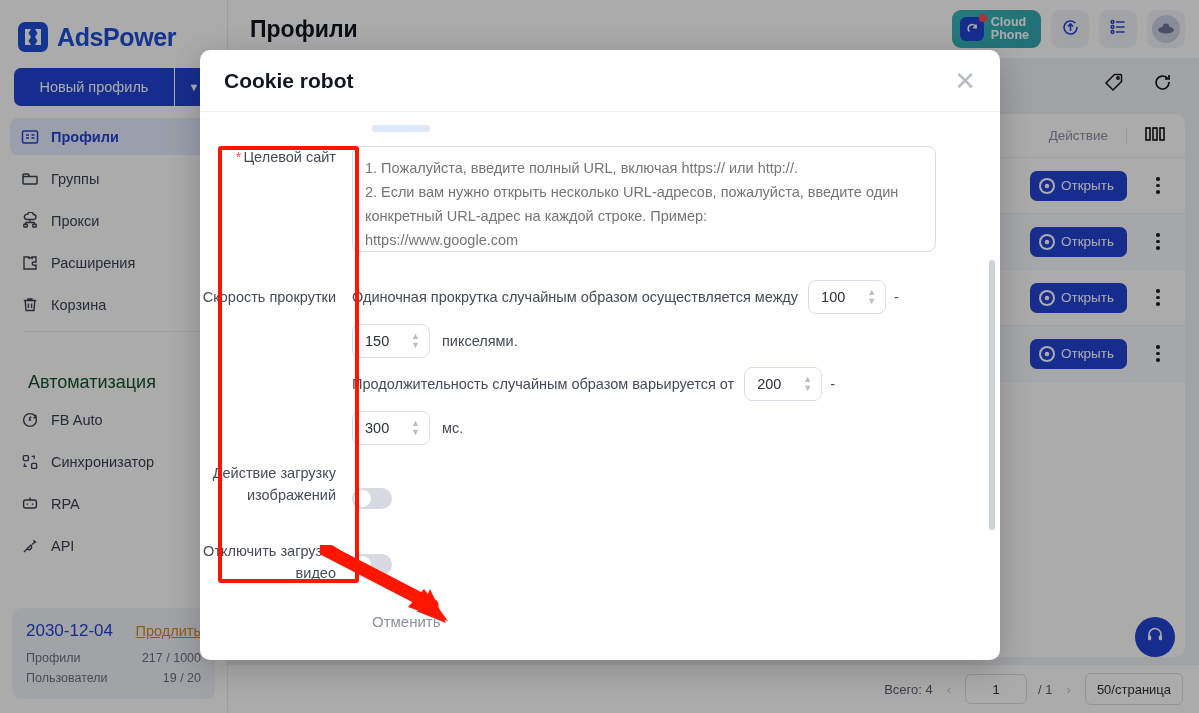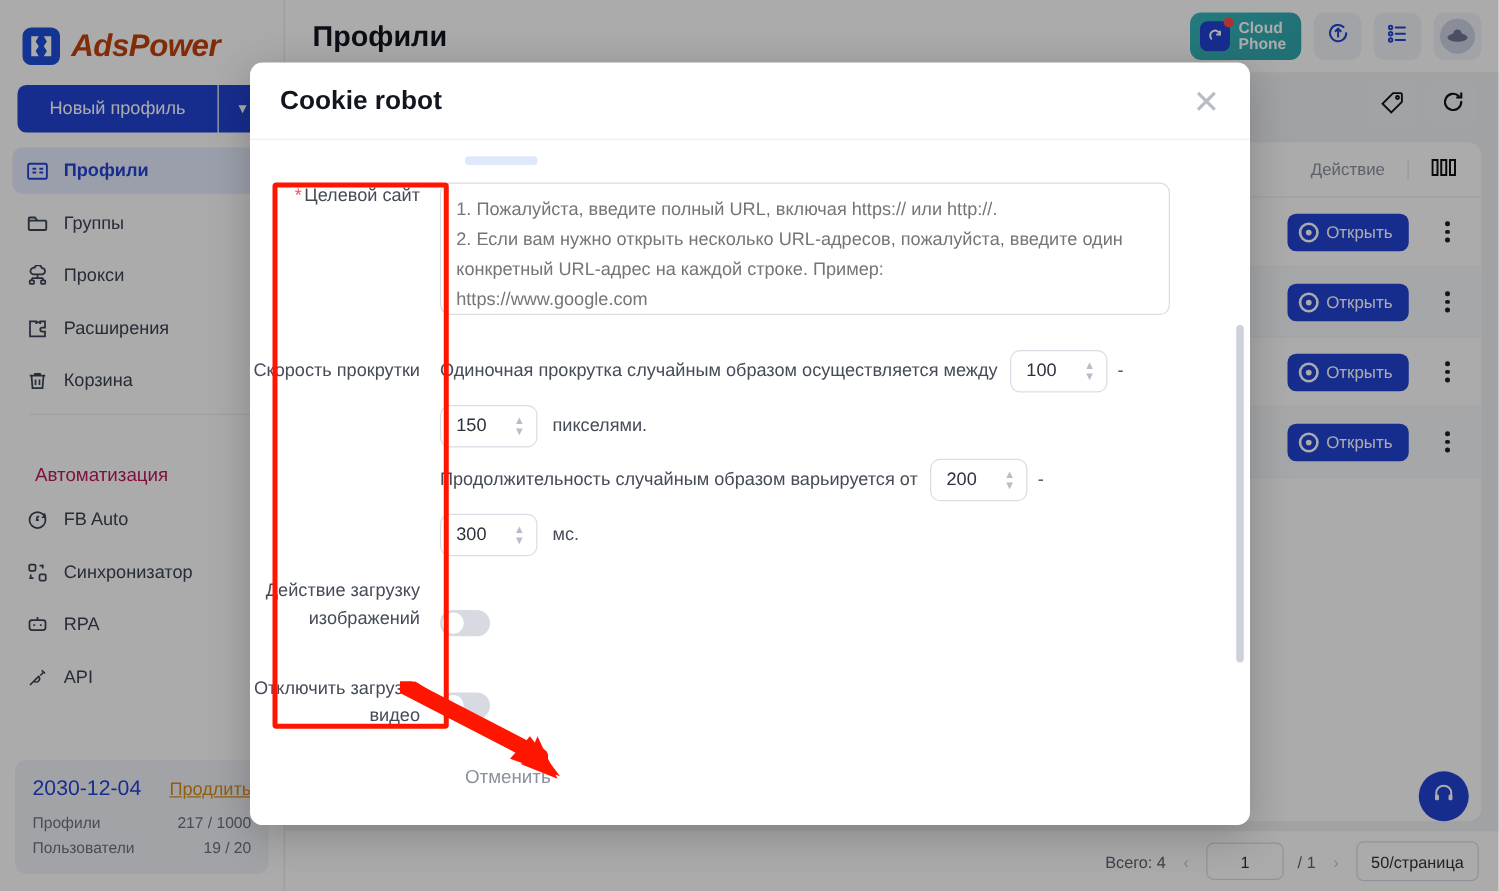--- a/index.html
+++ b/index.html
@@ -17,21 +17,21 @@
   .sidebar {
     position: absolute; left: 0; top: 0; width: 228px; height: 713px;
     background: #ffffff; border-right: 1px solid #e8eaee;
   }
   .brand { display: flex; align-items: center; gap: 9px; padding: 16px 0 0 18px; height: 58px; }
   .brand-mark {
     width: 30px; height: 30px; border-radius: 7px; background: #1d4ed8;
     display: flex; align-items: center; justify-content: center; flex: 0 0 auto;
   }
   .brand-mark svg { display: block; }
-  .brand-text { font-size: 25px; font-weight: 700; color: #c2410c; letter-spacing: -0.4px; font-style: italic; }
+  .brand-text { font-size: 25px; font-weight: 700; color: #1d4ed8; letter-spacing: -0.4px; }
 
   .newprofile-row { display: flex; padding: 10px 14px 0 14px; gap: 1px; }
   .newprofile-btn {
     flex: 1; height: 38px; background: #2343d4; color: #fff;
     border-radius: 7px 0 0 7px; display: flex; align-items: center; justify-content: center;
     font-size: 14.5px;
   }
   .newprofile-caret {
     width: 38px; height: 38px; background: #2343d4; color: #fff;
     border-radius: 0 7px 7px 0; display: flex; align-items: center; justify-content: center;
@@ -40,21 +40,21 @@
 
   .nav { padding: 12px 10px 0 10px; }
   .nav-item {
     display: flex; align-items: center; gap: 11px; height: 37px;
     padding: 0 10px; border-radius: 8px; margin-bottom: 5px;
     font-size: 14.5px; color: #3b4354;
   }
   .nav-item.active { background: #e7eeff; color: #2343d4; font-weight: 700; }
   .nav-icn { width: 20px; height: 20px; display: flex; align-items: center; justify-content: center; flex:0 0 auto;}
   .nav-sep { height: 1px; background: #eceef2; margin: 8px 14px 9px 14px; }
-  .nav-group-label { font-size: 15px; color: #be185d; padding: 0 14px 8px 18px; margin-top: 40px; }
+  .nav-group-label { font-size: 18px; color: #14532d; padding: 0 14px 8px 18px; margin-top: 40px; }
 
   .plan-card {
     position: absolute; left: 12px; right: 12px; bottom: 14px;
     background: #f2f4f8; border-radius: 9px; padding: 13px 14px 14px 14px;
   }
   .plan-top { display: flex; justify-content: space-between; align-items: baseline; margin-bottom: 10px; }
   .plan-date { font-size: 17px; color: #2343d4; }
   .plan-link { font-size: 14.5px; color: #d98c16; text-decoration: underline; }
   .plan-row { display: flex; justify-content: space-between; font-size: 12.5px; color: #6b7280; margin-top: 6px; }
 

